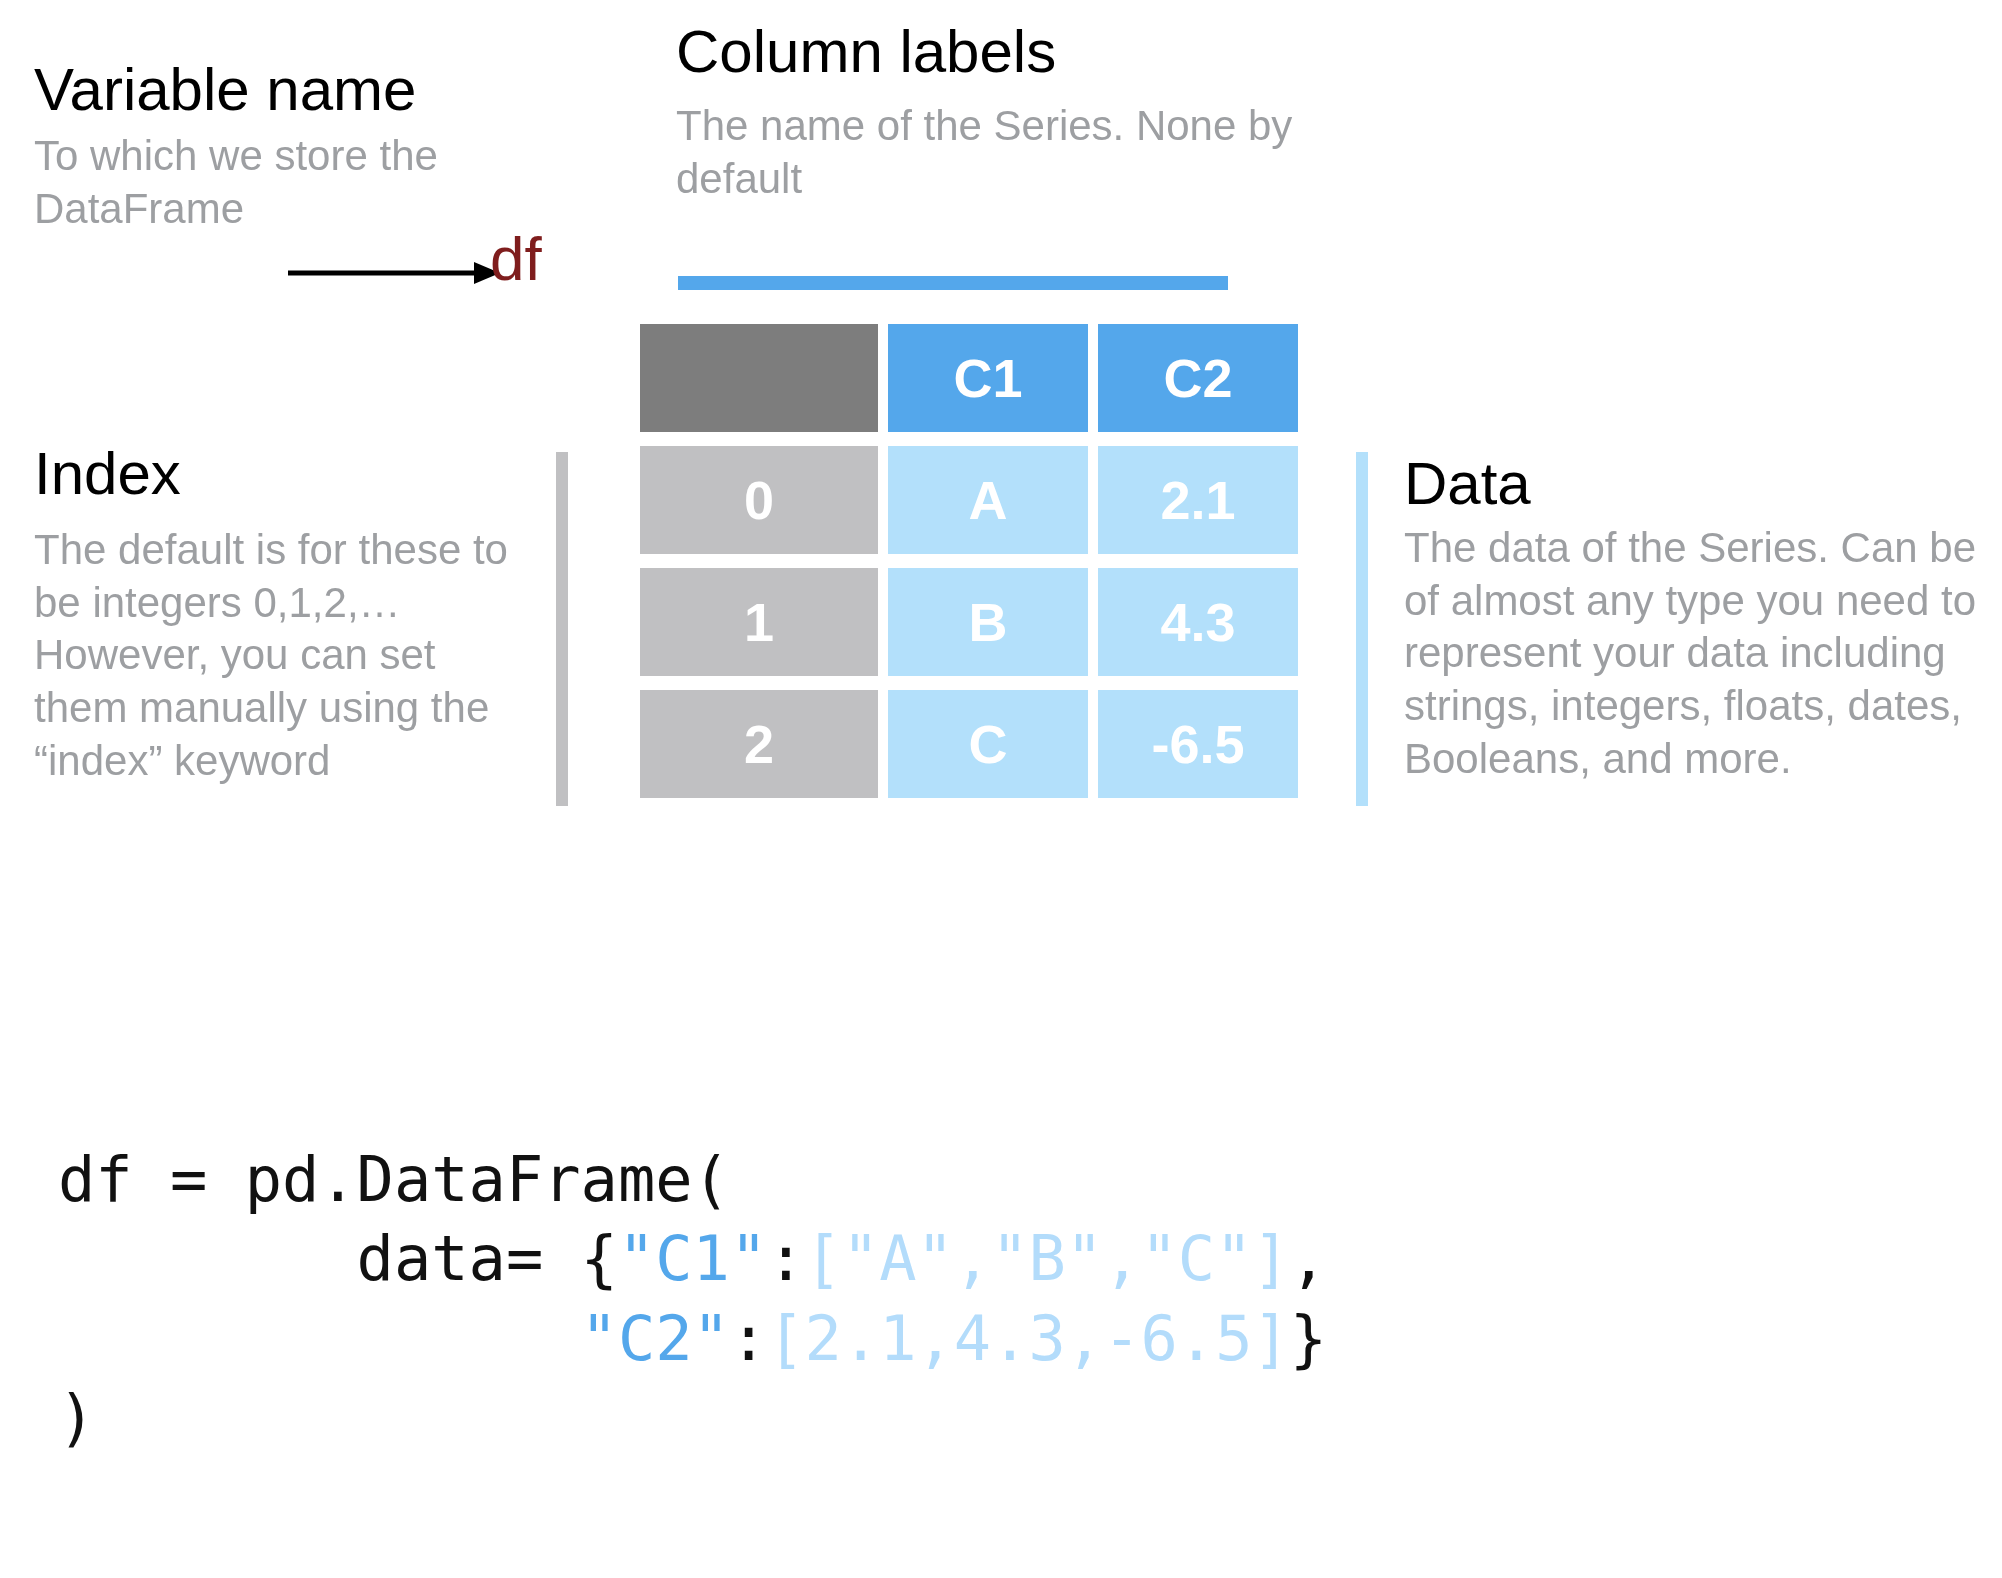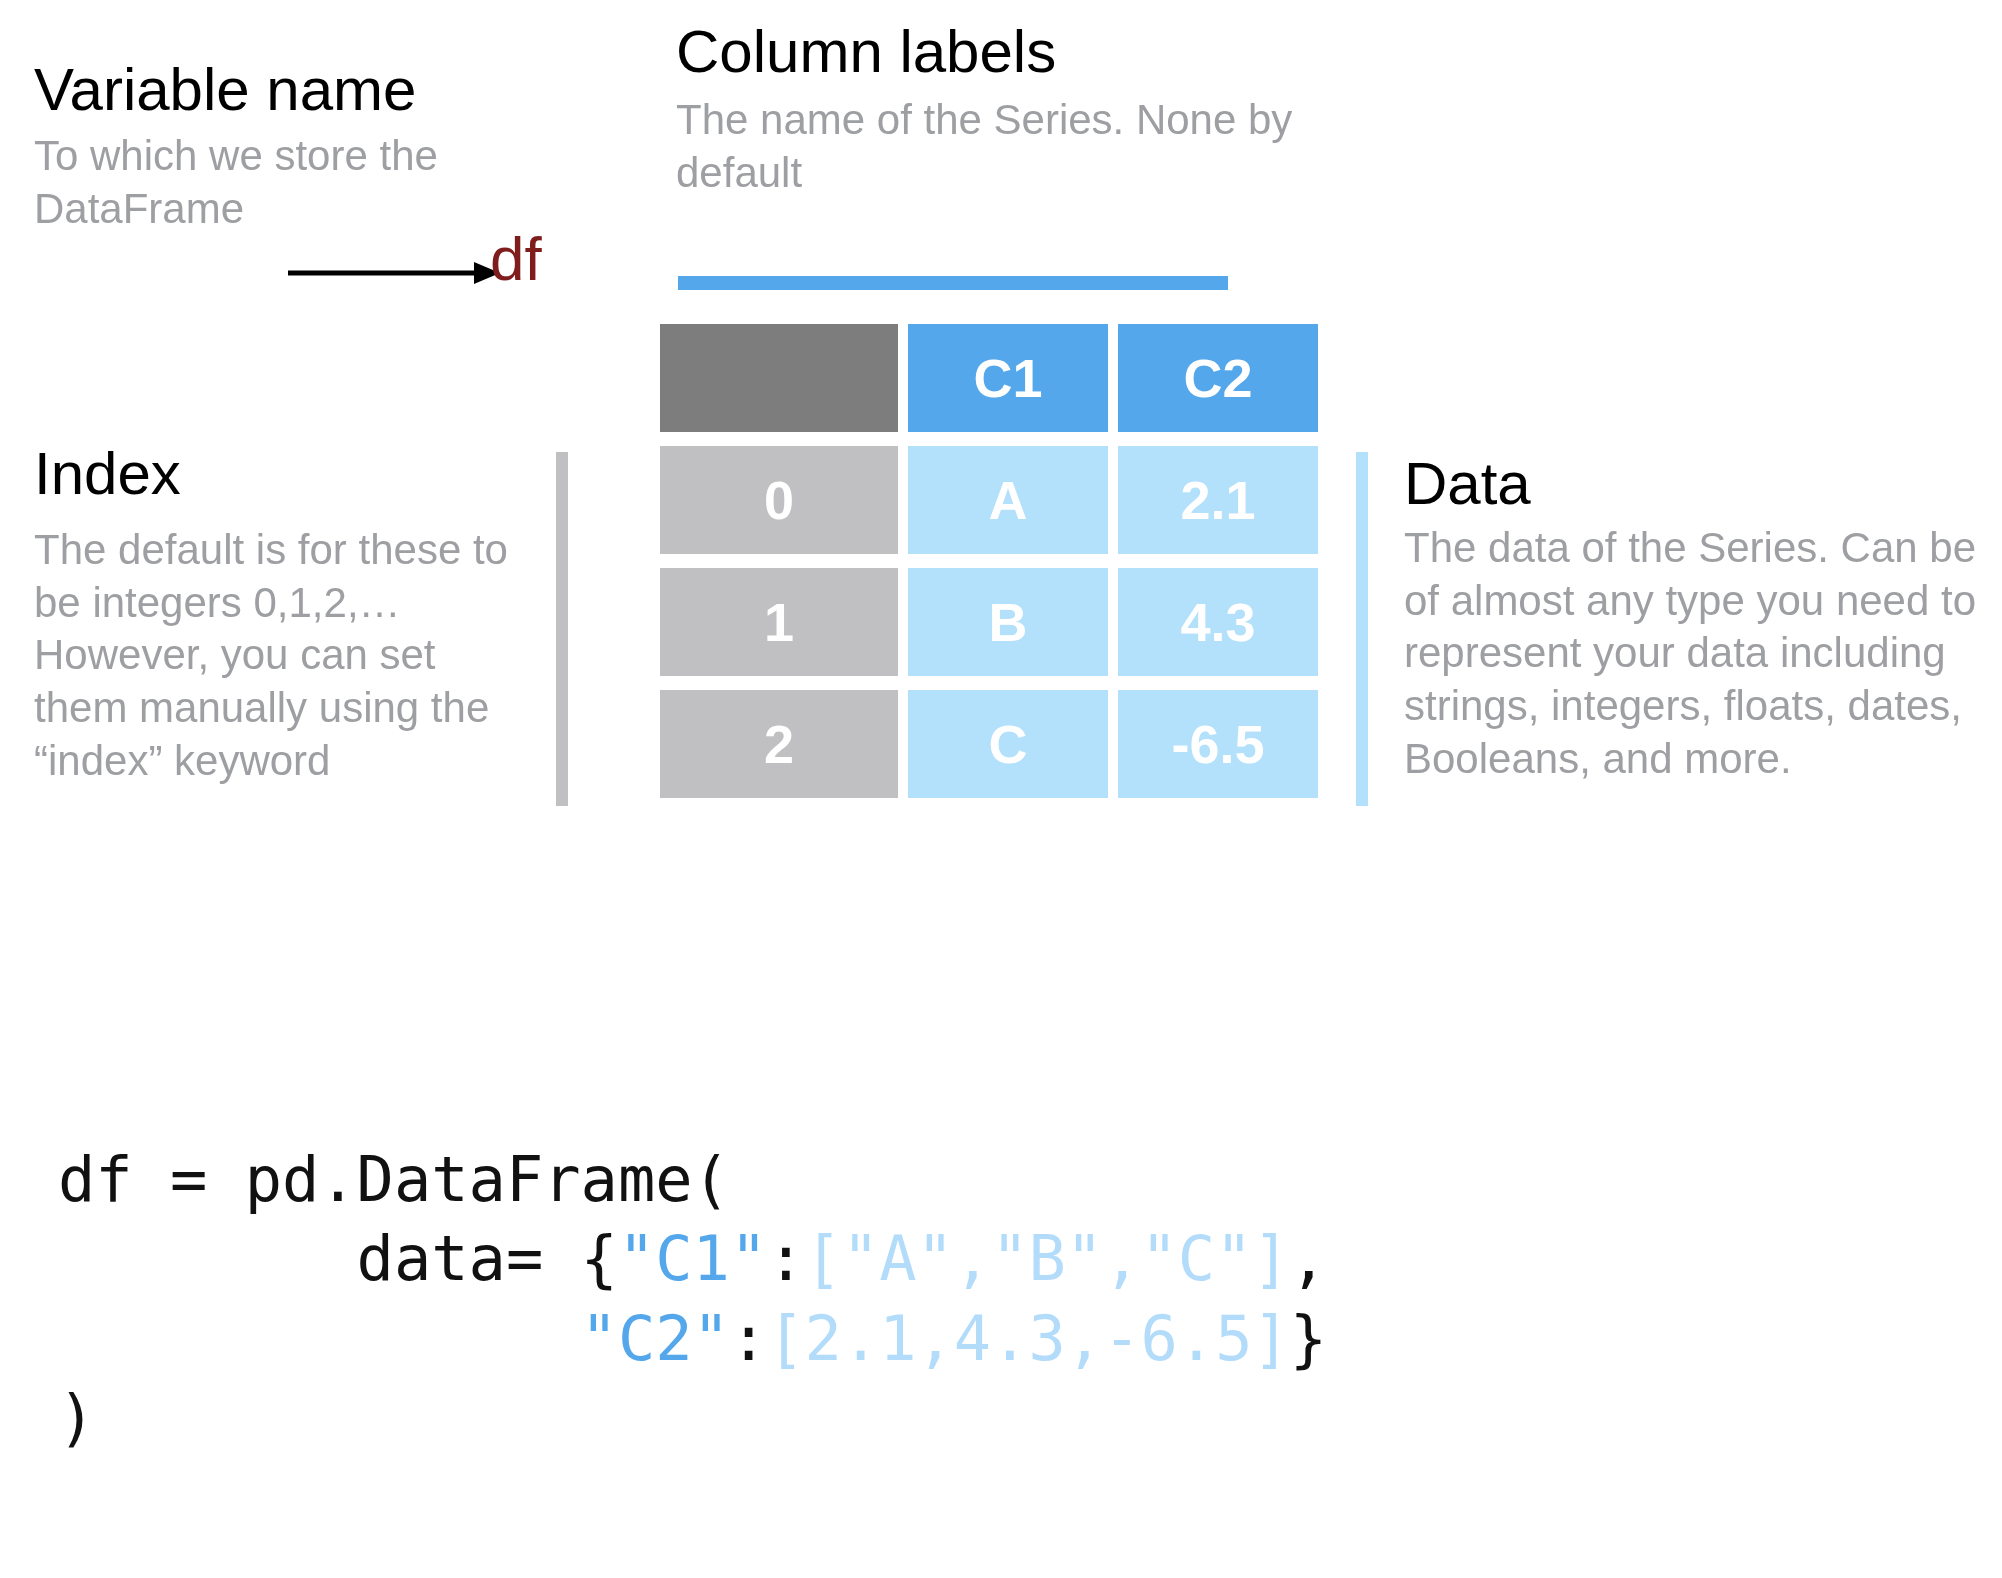--- a/index.html
+++ b/index.html
@@ -18,25 +18,25 @@
   #varname-sub{margin-top:8px;width:540px;}
 
   
   #arrow{left:288px;top:260px;width:212px;height:26px;}
 
   
   #df-label{left:490px;top:228px;font-size:62px;color:#7f1d1d;line-height:1;}
 
   
   #collabels-block{left:676px;top:20px;width:620px;}
-  #collabels-sub{margin-top:10px;width:620px;}
+  #collabels-sub{margin-top:16px;width:620px;}
   #collabels-underline{left:678px;top:276px;width:550px;height:14px;background:#54a7eb;}
 
   
-  #table{left:612px;top:324px;padding-left:48px;}
+  #table{left:592px;top:324px;padding-left:48px;}
   .trow{display:flex;}
   .cell{display:flex;align-items:center;justify-content:center;
         font-size:54px;font-weight:700;color:#ffffff;
         box-sizing:border-box;}
   .c-idxhead{width:238px;height:108px;background:#7d7d7d;margin-right:10px;}
   .c-head{width:200px;height:108px;background:#54a7eb;margin-right:10px;}
   .c-idx{width:238px;height:108px;background:#c0c0c2;margin-right:10px;}
   .c-data{width:200px;height:108px;background:#b3e0fb;margin-right:10px;}
   .trow{margin-bottom:14px;}
   .trow:last-child{margin-bottom:0;}

